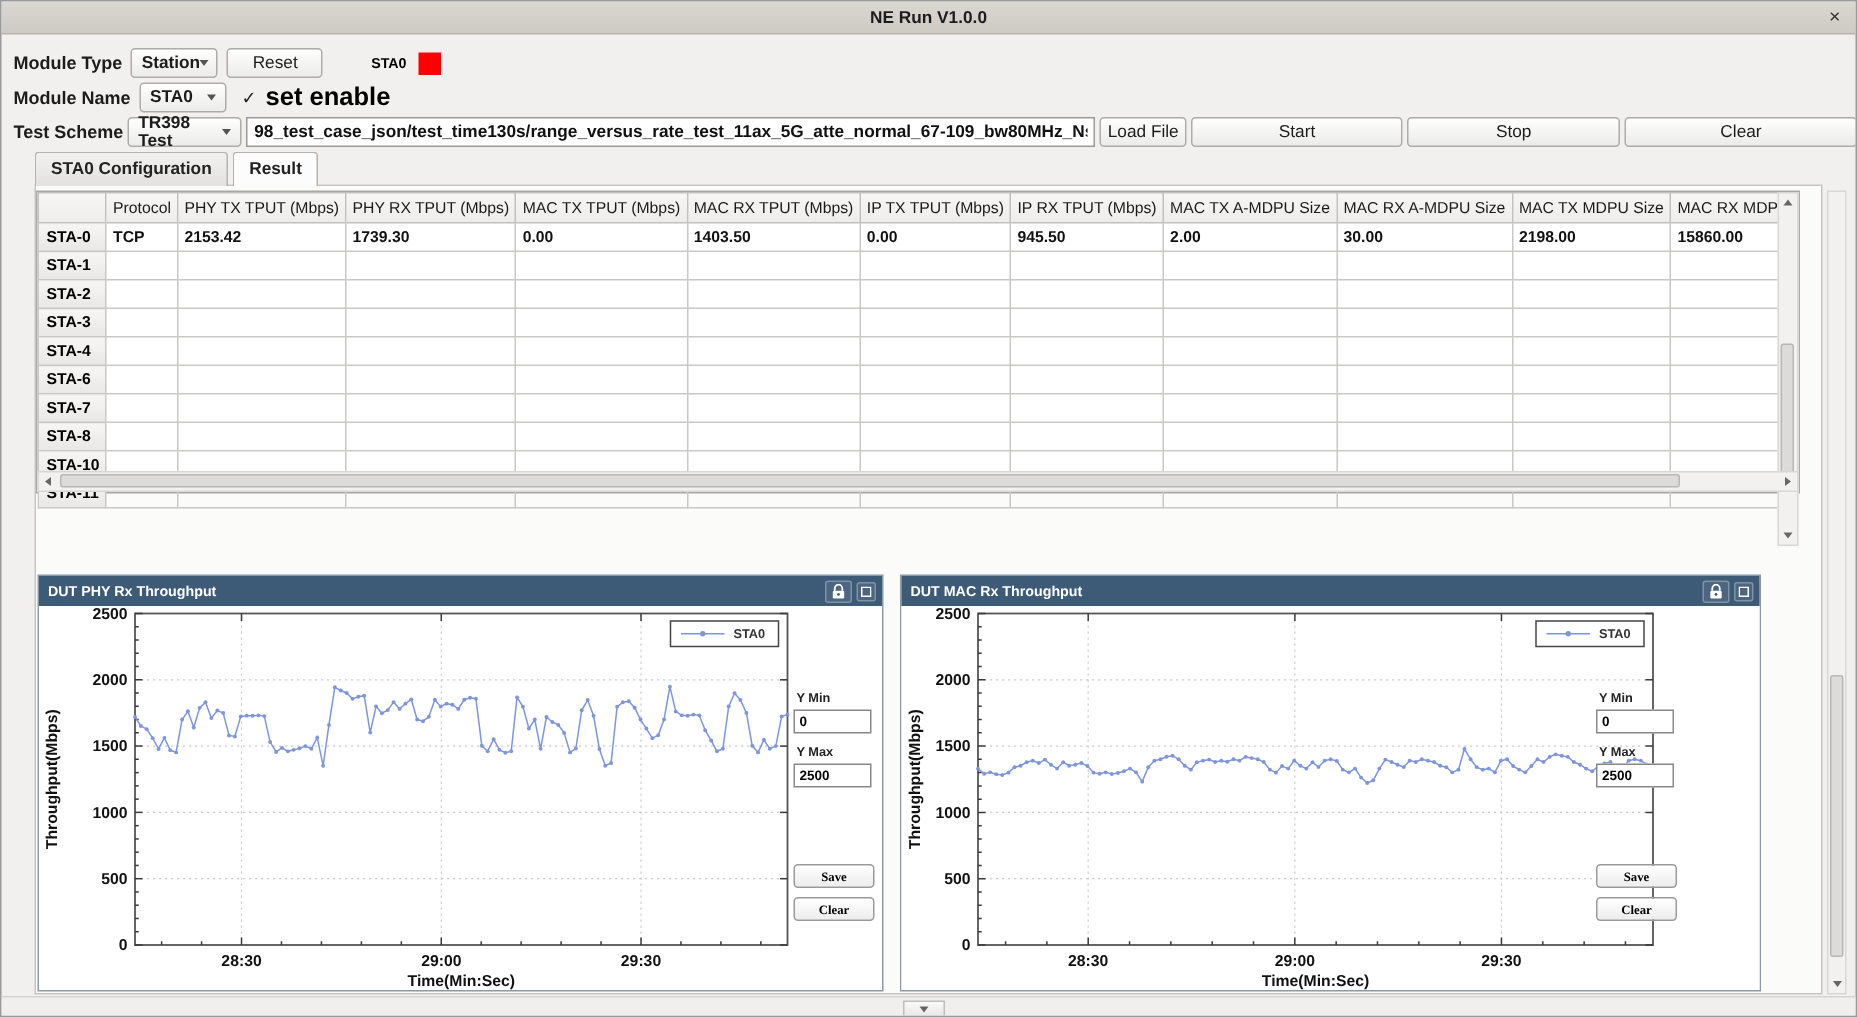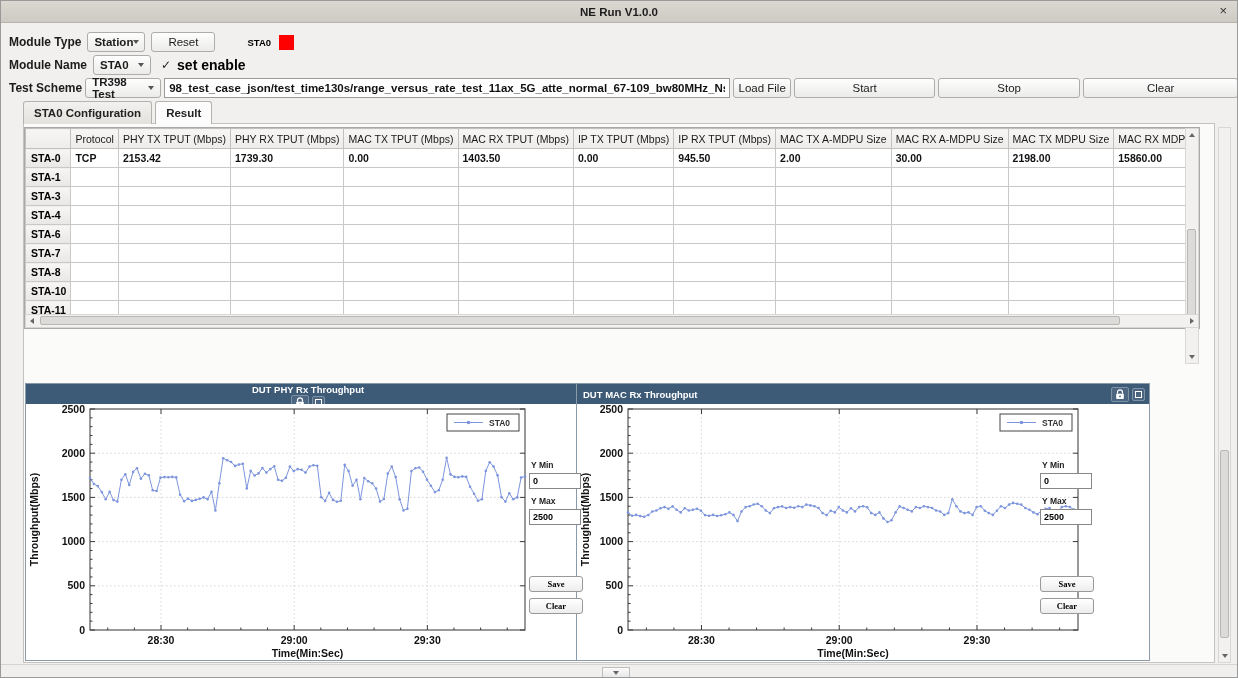--- a/index.html
+++ b/index.html
@@ -16,21 +16,21 @@
   .r1{top:31px}.r2{top:54px}.r3{top:77px;gap:3px}
   .lbl{font-size:12px;font-weight:700;color:#1c1c1c;white-space:nowrap}
   .dropdown{height:20px;background:linear-gradient(#fefefe,#ebebe9);border:1px solid #aeaca9;border-radius:3px;display:flex;align-items:center;justify-content:space-between;padding:0 6px;font-size:11.5px;font-weight:700;color:#1c1c1c}
   .dd-sm{width:58px}.dd-md{width:76px}
   .caret{width:0;height:0;border-left:3.5px solid transparent;border-right:3.5px solid transparent;border-top:4px solid #555}
   .btn{height:20px;background:linear-gradient(#fefefe,#ebebe9);border:1px solid #aeaca9;border-radius:3px;font-size:11.5px;font-weight:400;color:#1c1c1c;font-family:inherit;white-space:nowrap}
   .btn-reset{width:64px}
   .sta-ind-label{font-size:9.5px;font-weight:700;margin-left:26px}
   .swatch{width:15px;height:15px;margin-left:2px}
   .check{font-size:12px;font-weight:700;color:#222;margin-left:4px}
-  .chk-label{font-size:14px;font-weight:700}
+  .chk-label{font-size:17px;font-weight:700}
   .file-input{width:566px;height:20px;border:1px solid #9a9a9a;background:#fff;font-size:11.5px;font-weight:700;padding:0 4px;font-family:inherit;color:#111}
   .btn-load{width:58px}.btn-start{width:141px}.btn-stop{width:142px}.btn-clear{width:155px}
 
   
   .tabbar{position:absolute;top:100px;left:22px;height:23px;display:flex;z-index:3}
   .tab{height:23px;padding:0 10px;font-size:11.5px;font-weight:700;display:flex;align-items:center;border:1px solid #b5b3b0;border-bottom:none;border-radius:3px 3px 0 0;margin-right:3px;color:#222}
   .tab.inactive{background:linear-gradient(#f2f1ef,#e3e1de)}
   .tab.active{background:#fcfcfc}
   .content-frame{position:absolute;top:122px;left:22px;width:1192px;height:540px;background:#fbfbfa;border:1px solid #c5c3c0}
 
@@ -51,21 +51,21 @@
   .arr-down{border-left:3.5px solid transparent;border-right:3.5px solid transparent;border-top:4.5px solid #666}
   .arr-left{border-top:3.5px solid transparent;border-bottom:3.5px solid transparent;border-right:4.5px solid #666}
   .arr-right{border-top:3.5px solid transparent;border-bottom:3.5px solid transparent;border-left:4.5px solid #666}
   .tv{right:0;top:0;width:14px;height:236px}
   .th-s{left:0;bottom:0;width:1174px;height:14px}
   .main-v{left:1217px;top:126px;width:13px;height:536px}
 
   
   .chart-panel{position:absolute;top:382px;height:278px;border:1px solid #8a9aa8;background:#fff}
   #panel-0{left:24px;width:564px}
-  #panel-1{left:575px;width:574px}
+  #panel-1{left:599px;width:574px}
   .panel-title{height:20px;display:flex;align-items:center;justify-content:space-between;padding:0 4px 0 6px;color:#fff;font-size:9.5px;font-weight:700}
   .panel-btns{display:flex;gap:3px;align-items:center}
   .pbtn{width:18px;height:15px;border:1px solid #7e92a6;border-radius:2px;display:flex;align-items:center;justify-content:center;background:rgba(255,255,255,.08)}
   .pbtn.small{width:13px;height:13px}
   .panel-body{position:relative;height:256px;background:#fff}
   svg.chart-plot{position:absolute;left:0;top:0}
   .grid{stroke:#cbcbcb;stroke-width:0.8;stroke-dasharray:1.5 2.5}
   .plotborder{fill:none;stroke:#555;stroke-width:1.2}
   .tick{stroke:#3a3a3a;stroke-width:1}
   .ticklabel{font:600 10.5px "Liberation Sans","DejaVu Sans",sans-serif;fill:#111}
@@ -191,20 +191,34 @@
               <td></td>
               <td></td>
               <td></td>
               <td></td>
               <td></td>
               <td></td>
               <td></td>
               <td></td>
             </tr>
             <tr>
+              <th>STA-2</th>
+              <td></td>
+              <td></td>
+              <td></td>
+              <td></td>
+              <td></td>
+              <td></td>
+              <td></td>
+              <td></td>
+              <td></td>
+              <td></td>
+              <td></td>
+            </tr>
+            <tr>
               <th>STA-3</th>
               <td></td>
               <td></td>
               <td></td>
               <td></td>
               <td></td>
               <td></td>
               <td></td>
               <td></td>
               <td></td>
@@ -304,21 +318,21 @@
       <span class="arr arr-down" style="left:3px;bottom:4px"></span>
     </div>
     <div class="sbar th-s">
       <span class="arr arr-left" style="top:3px;left:4px"></span>
       <div class="sthumb" style="top:1px;height:9px;left:14px;width:1080px"></div>
       <span class="arr arr-right" style="top:3px;right:4px"></span>
     </div>
   </div>
 
   <div class="chart-panel" id="panel-0">
-    <div class="panel-title" style="background: rgb(61, 90, 119); flex-direction: column;">
+    <div class="panel-title" style="background: rgb(61, 90, 119);">
       <span>DUT PHY Rx Throughput</span>
       <span class="panel-btns">
         <span class="pbtn">
           <svg width="10" height="11" viewBox="0 0 10 11">
               <path d="M2.5 4.8 V3.3 a2.5 2.5 0 0 1 5 0 V4.8" fill="none" stroke="#fff" stroke-width="1.2"></path>
               <rect x="1.2" y="4.8" width="7.6" height="5.2" rx="0.8" fill="#fff"></rect>
               <circle cx="5" cy="7.3" r="0.9" fill="#3d5a77"></circle>
             </svg>
         </span>
         <span class="pbtn small">

